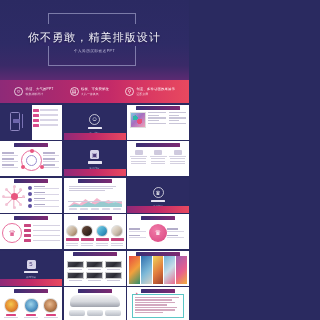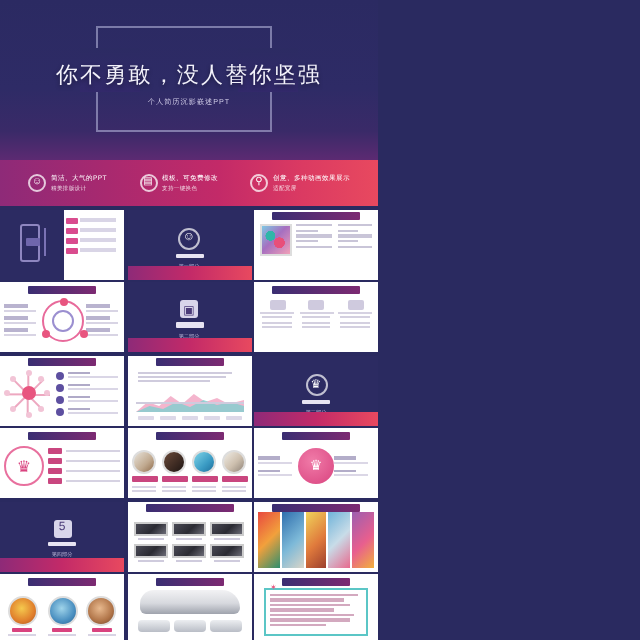--- a/index.html
+++ b/index.html
@@ -305,21 +305,21 @@
 </head>
 <body>
 
 <div id="app">
 
   <div class="hero">
     <div class="hero-frame"></div>
     <div class="hero-mask-l"></div>
     <div class="hero-mask-r"></div>
     <div class="hero-text">
-      <div class="hero-title">你不勇敢，没人替你坚强</div>
+      <div class="hero-title">你不勇敢，精美排版设计</div>
       <div class="hero-sub">个人简历沉影嵌述PPT</div>
     </div>
   </div>
 
   <div class="featurebar">
     <div class="feature">
       <div class="feat-icon">☺</div>
       <div class="feat-txt">
         <div class="feat-t1">简洁、大气的PPT</div>
         <div class="feat-t2">精美排版设计</div>

